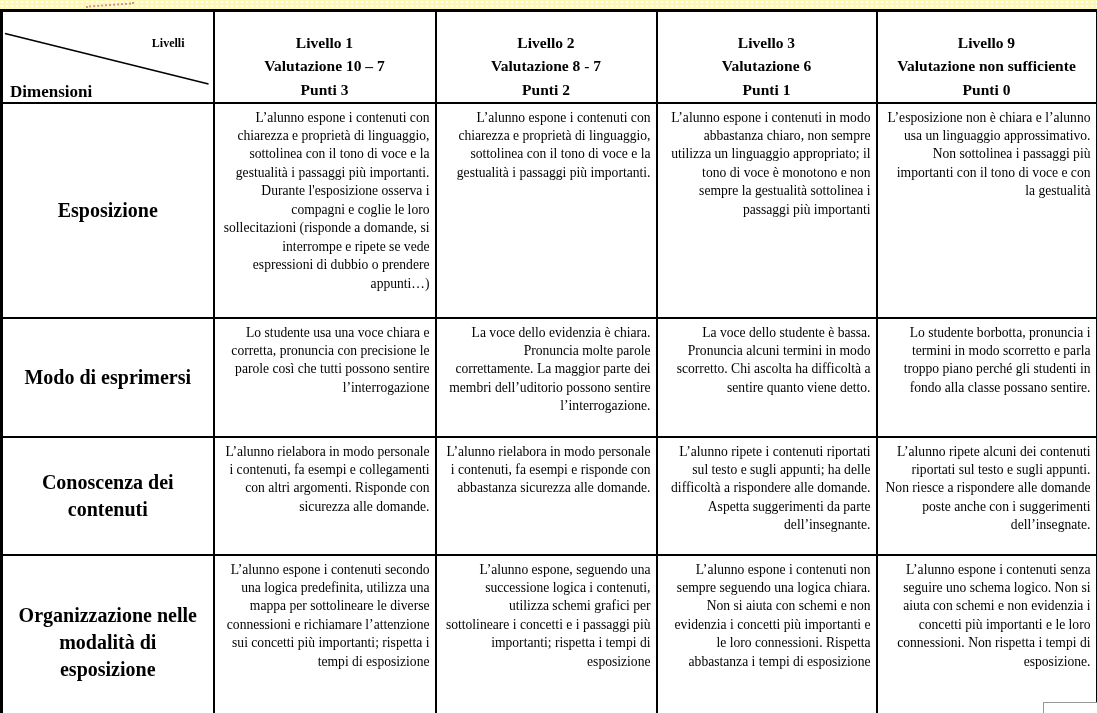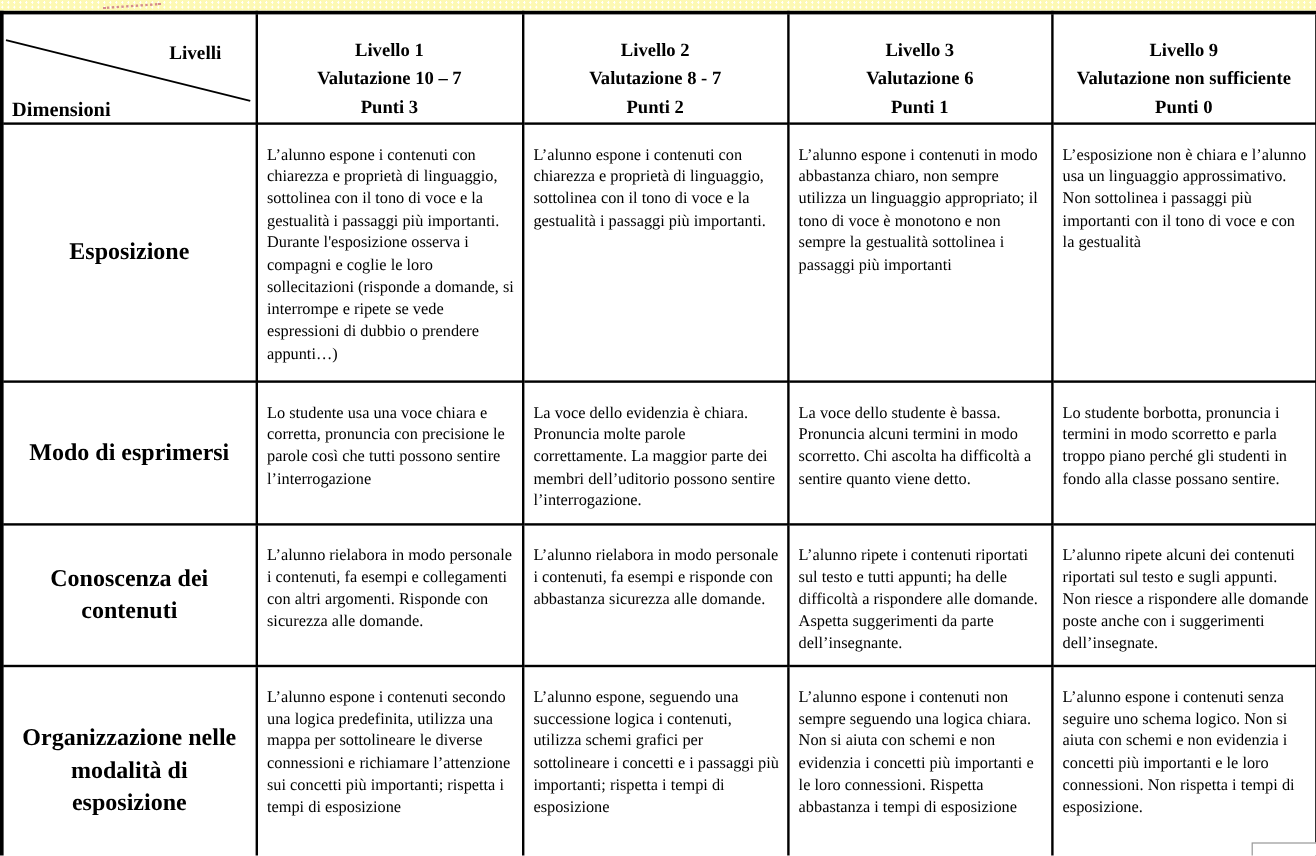--- a/index.html
+++ b/index.html
@@ -60,42 +60,42 @@
     font-size:15.5px;
     line-height:1.5;
     padding-top:19px;
     font-family:"Liberation Serif", serif;
   }
 
   th.corner { position:relative; font-weight:bold; }
   th.corner svg { position:absolute; top:0; left:0; width:100%; height:100%; }
   .corner-top {
     position:absolute; top:24px; right:28px;
-    font-size:16px; font-weight:bold;
+    font-size:12px; font-weight:bold;
   }
   .corner-bottom {
     position:absolute; bottom:0; left:7px;
     font-size:17px; font-weight:bold;text-align:center;
   }
 
   th.rowlabel {
     text-align:center;
     vertical-align:middle;
     font-weight:bold;
     font-size:20px;
     line-height:1.35;
     padding:0 10px;
   }
 
   td.cell {
     vertical-align:top;
-    text-align:left;
+    text-align:right;
     font-size:13.6px;
     line-height:1.36;
-    padding:16px 5px 2px 8px;
+    padding:5px 5px 2px 8px;
     color:#000;
   }
 
   
   .corner-box {
     position:absolute;
     left:1043px; top:702px;
     width:70px; height:24px;
     background:#fff;
     border:1px solid #979797;
@@ -162,21 +162,21 @@
       <td class="cell">Lo studente usa una voce chiara e corretta, pronuncia con precisione le parole così che tutti possono sentire l’interrogazione</td>
       <td class="cell">La voce dello evidenzia è chiara. Pronuncia molte parole correttamente. La maggior parte dei membri dell’uditorio possono sentire l’interrogazione.</td>
       <td class="cell">La voce dello studente è bassa. Pronuncia alcuni termini in modo scorretto.  Chi ascolta ha difficoltà a sentire quanto viene detto.</td>
       <td class="cell">Lo studente borbotta, pronuncia i termini in modo scorretto e parla troppo piano perché gli studenti in fondo alla classe possano sentire.</td>
     </tr>
 
     <tr class="row-2">
       <th class="rowlabel">Conoscenza dei contenuti</th>
       <td class="cell">L’alunno rielabora in modo personale i contenuti, fa esempi e collegamenti con altri argomenti. Risponde con sicurezza alle domande.</td>
       <td class="cell">L’alunno rielabora in modo personale i contenuti, fa esempi e risponde con abbastanza sicurezza alle domande.</td>
-      <td class="cell">L’alunno ripete i contenuti riportati sul testo e tutti appunti; ha delle difficoltà a rispondere alle domande. Aspetta suggerimenti da parte dell’insegnante.</td>
+      <td class="cell">L’alunno ripete i contenuti riportati sul testo e sugli appunti; ha delle difficoltà a rispondere alle domande. Aspetta suggerimenti da parte dell’insegnante.</td>
       <td class="cell">L’alunno ripete alcuni dei contenuti  riportati sul testo e sugli appunti. Non riesce a rispondere alle domande poste anche con i suggerimenti dell’insegnate.</td>
     </tr>
 
     <tr class="row-3">
       <th class="rowlabel">Organizzazione nelle modalità di esposizione</th>
       <td class="cell">L’alunno espone i contenuti secondo una logica predefinita, utilizza una mappa per sottolineare le diverse connessioni e  richiamare l’attenzione sui concetti più importanti; rispetta i tempi di esposizione</td>
       <td class="cell">L’alunno espone, seguendo una successione logica  i contenuti, utilizza schemi grafici per sottolineare i concetti e i passaggi più importanti; rispetta i tempi di esposizione</td>
       <td class="cell">L’alunno espone i contenuti non sempre seguendo una logica chiara. Non si aiuta con schemi e non evidenzia i concetti più importanti e le loro connessioni. Rispetta abbastanza i tempi di esposizione</td>
       <td class="cell">L’alunno espone i contenuti senza seguire uno schema logico. Non si aiuta con schemi e non evidenzia i concetti più importanti e le loro connessioni. Non rispetta i tempi di esposizione.</td>
     </tr>

